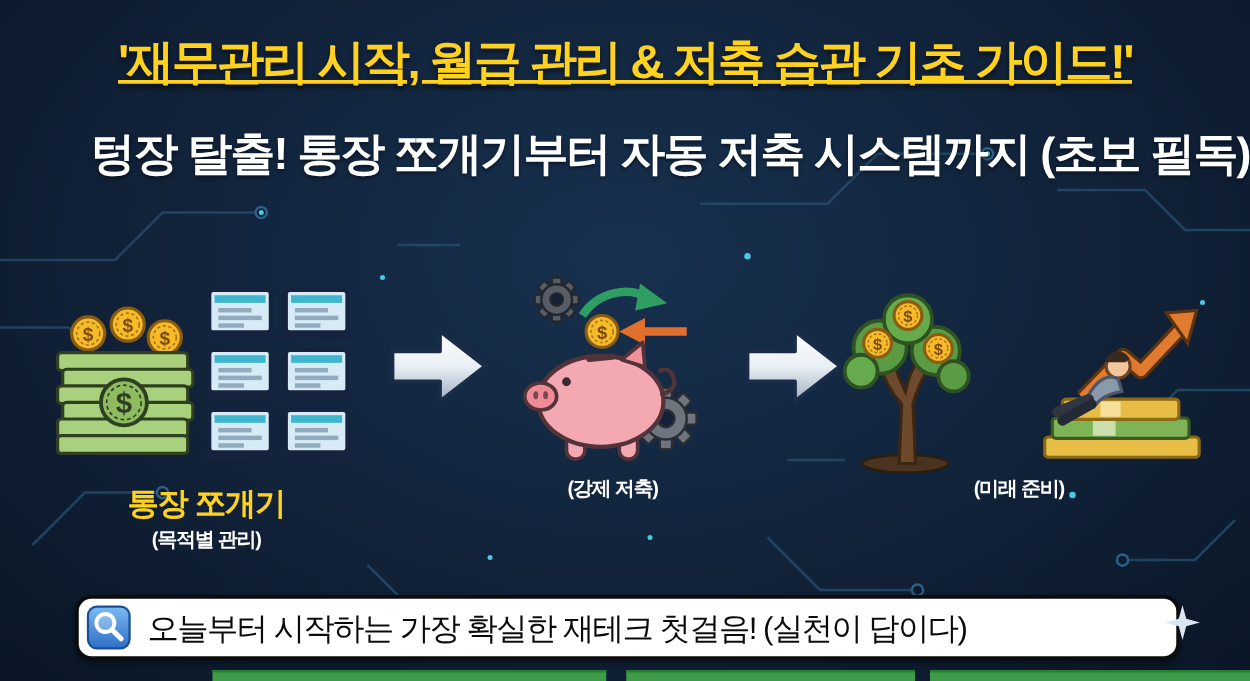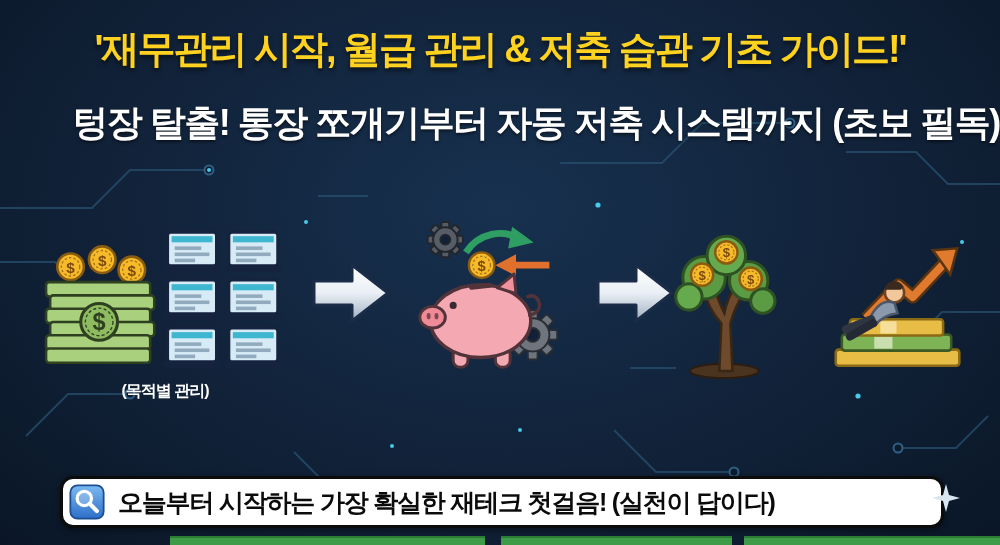--- a/index.html
+++ b/index.html
@@ -3,38 +3,38 @@
 <meta charset="utf-8">
 <style>
   html,body{margin:0;padding:0;background:#000;}
   .canvas{position:relative;width:1000px;height:545px;overflow:hidden;
     font-family:"Liberation Sans","DejaVu Sans",sans-serif;
     background:radial-gradient(ellipse at 50% 38%, #17314f 0%, #112239 55%, #0a1626 100%);}
   svg{display:block;}
   .circuit{position:absolute;left:0;top:0;}
   .title{position:absolute;top:24px;left:0;width:100%;text-align:center;
     font-size:38px;font-weight:800;letter-spacing:-2px;color:#ffd21f;
-    text-shadow:0 3px 4px rgba(0,0,0,.55);white-space:nowrap;}
+    text-shadow:0 3px 4px rgba(0,0,0,.55);white-space:nowrap;text-decoration:underline;}
   .subtitle{position:absolute;top:99px;left:0;width:100%;text-align:center;
     font-size:36px;font-weight:700;letter-spacing:-1.5px;color:#ffffff;
     text-shadow:0 2px 3px rgba(0,0,0,.5);white-space:nowrap;margin-left:36px;}
   .step{position:absolute;top:222px;text-align:center;}
   .step .illus{height:156px;display:flex;align-items:center;justify-content:center;}
   .step .label{margin-top:8px;font-size:25px;font-weight:800;letter-spacing:-1px;color:#ffd21f;white-space:nowrap;}
   .step .sublabel{margin-top:3px;font-size:16px;font-weight:700;letter-spacing:-1px;color:#ffffff;white-space:nowrap;}
   .step1{left:35px;width:260px;}
   .step2{left:375px;width:230px;}
   .step3{left:650px;width:330px;}
   .arrow{position:absolute;top:260px;}
   .arrow1{left:310px;}
   .arrow2{left:594px;}
   .footer{position:absolute;left:60px;top:476px;width:862px;height:46px;
     background:#ffffff;border:3px solid #0c0c0c;border-radius:13px;
     display:flex;align-items:center;padding:0 10px 0 6px;box-shadow:0 2px 6px rgba(0,0,0,.45);}
-  .footer .ftext{margin-left:13px;font-size:25px;font-weight:700;letter-spacing:-1.2px;color:#0b0b0b;white-space:nowrap;}
+  .footer .ftext{margin-left:13px;font-size:25px;font-weight:400;letter-spacing:-1.2px;color:#0b0b0b;white-space:nowrap;}
   .sparkle{position:absolute;left:931px;top:483px;}
   .bseg{position:absolute;bottom:0;height:7px;background:#3e9c49;border-top:2px solid #2b7d36;}
   .bseg1{left:170px;width:315px;}
   .bseg2{left:501px;width:231px;}
   .bseg3{left:744px;width:256px;}
   text.coin-t{font-size:15px;font-weight:bold;fill:#7c4a0e;text-anchor:middle;}
   text.coin-s{font-size:13px;font-weight:bold;fill:#7c4a0e;text-anchor:middle;}
   text.emblem-t{font-size:23px;font-weight:bold;fill:#2f4020;text-anchor:middle;}
 </style>
 </head>
@@ -141,20 +141,21 @@
         <g>
           <use href="#lp" x="122" y="3"></use>
           <use href="#lp" x="182" y="3"></use>
           <use href="#lp" x="122" y="50"></use>
           <use href="#lp" x="182" y="50"></use>
           <use href="#lp" x="122" y="97"></use>
           <use href="#lp" x="182" y="97"></use>
         </g>
       </svg>
     </div>
+    <div class="label">통장 쪼개기</div>
     <div class="sublabel">(목적별 관리)</div>
   </div>
 
   <div class="arrow arrow1">
     <svg width="82" height="66" viewBox="0 0 82 66">
       <use href="#blockArrow" fill="url(#arrowGrad)" stroke="#1a2c47" stroke-width="3" stroke-linejoin="round"></use>
     </svg>
   </div>
 
   <div class="step step2">
@@ -195,20 +196,21 @@
           <ellipse cx="33" cy="99" rx="2" ry="3.2" fill="#7e4650"></ellipse>
           <circle cx="50" cy="88" r="3.6" fill="#3c2830"></circle>
           <path d="M128 98 q13 -4 9 -14 q-3 -8 -11 -5" fill="none" stroke="#53333a" stroke-width="3.5" stroke-linecap="round"></path>
         </g>
         <g>
           <use href="#coin13" x="79" y="47"></use>
           <text class="coin-t" x="79" y="53">$</text>
         </g>
       </svg>
     </div>
+    <div class="sublabel">(강제 저축)</div>
   </div>
 
   <div class="arrow arrow2">
     <svg width="82" height="66" viewBox="0 0 82 66">
       <use href="#blockArrow" fill="url(#arrowGrad)" stroke="#1a2c47" stroke-width="3" stroke-linejoin="round"></use>
     </svg>
   </div>
 
   <div class="step step3">
     <div class="illus">
@@ -248,20 +250,21 @@
           <g>
             <circle cx="228" cy="70" r="9.5" fill="#f2c79b" stroke="#6d431f" stroke-width="2.5"></circle>
             <path d="M218 67 a10 10 0 0 1 19 -3 l-3 3 z" fill="#3a2a1e"></path>
             <path d="M203 96 Q214 74 228 80 L231 90 Q216 92 209 102 Z" fill="#8b99ac" stroke="#4b5769" stroke-width="2.5"></path>
             <path d="M205 96 L180 106" stroke="#2e3642" stroke-width="8" stroke-linecap="round"></path>
             <path d="M207 100 L184 113" stroke="#232a35" stroke-width="8" stroke-linecap="round"></path>
           </g>
         </g>
       </svg>
     </div>
+    <div class="sublabel">(미래 준비)</div>
   </div>
 
   <div class="footer">
     <span>
       <svg width="36" height="36" viewBox="0 0 40 40">
         <rect x="1.5" y="1.5" width="37" height="37" rx="8" fill="url(#blueGrad)" stroke="#1b4f93" stroke-width="2"></rect>
         <circle cx="17" cy="16" r="8" fill="#eaf4fd" fill-opacity="0.25" stroke="#ffffff" stroke-width="3.5"></circle>
         <line x1="23" y1="22" x2="31" y2="30" stroke="#ffffff" stroke-width="4.5" stroke-linecap="round"></line>
       </svg>
     </span>

